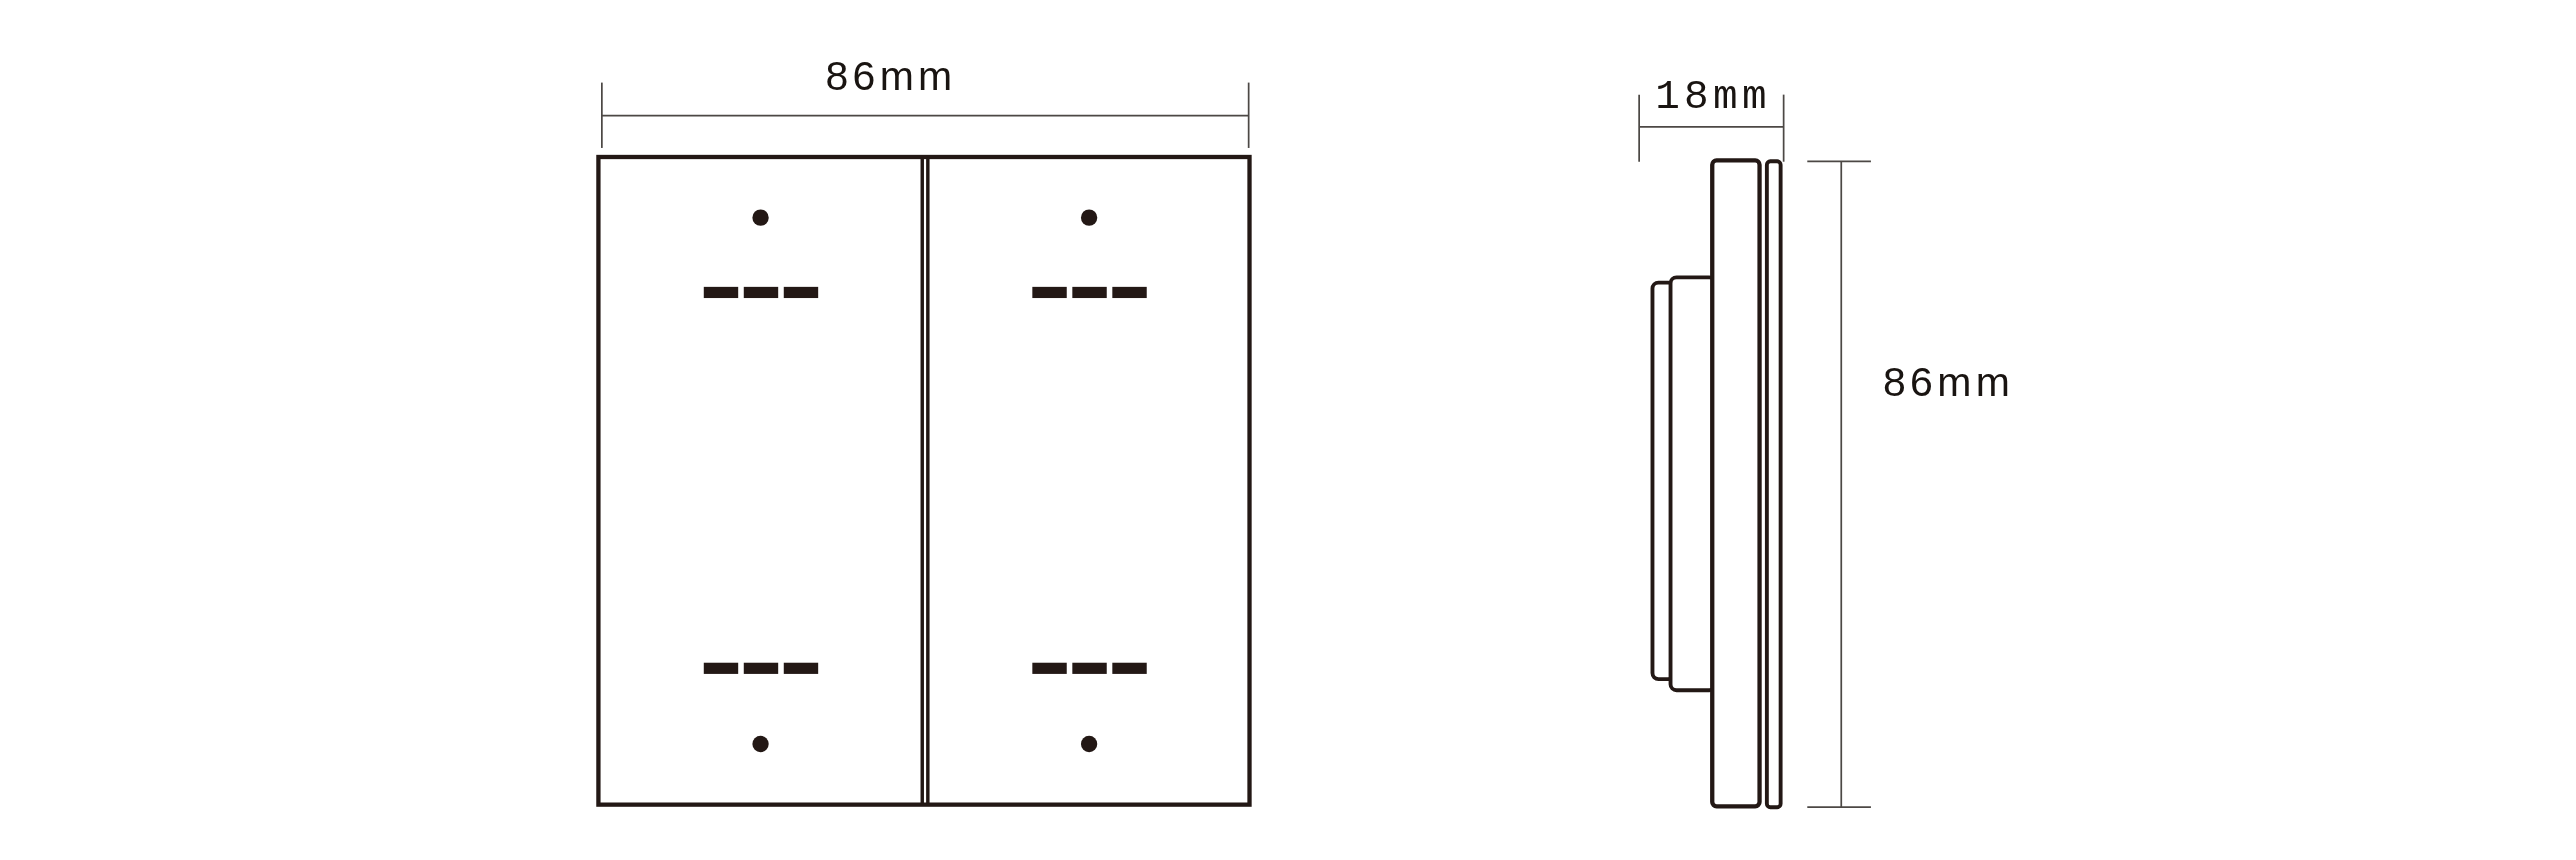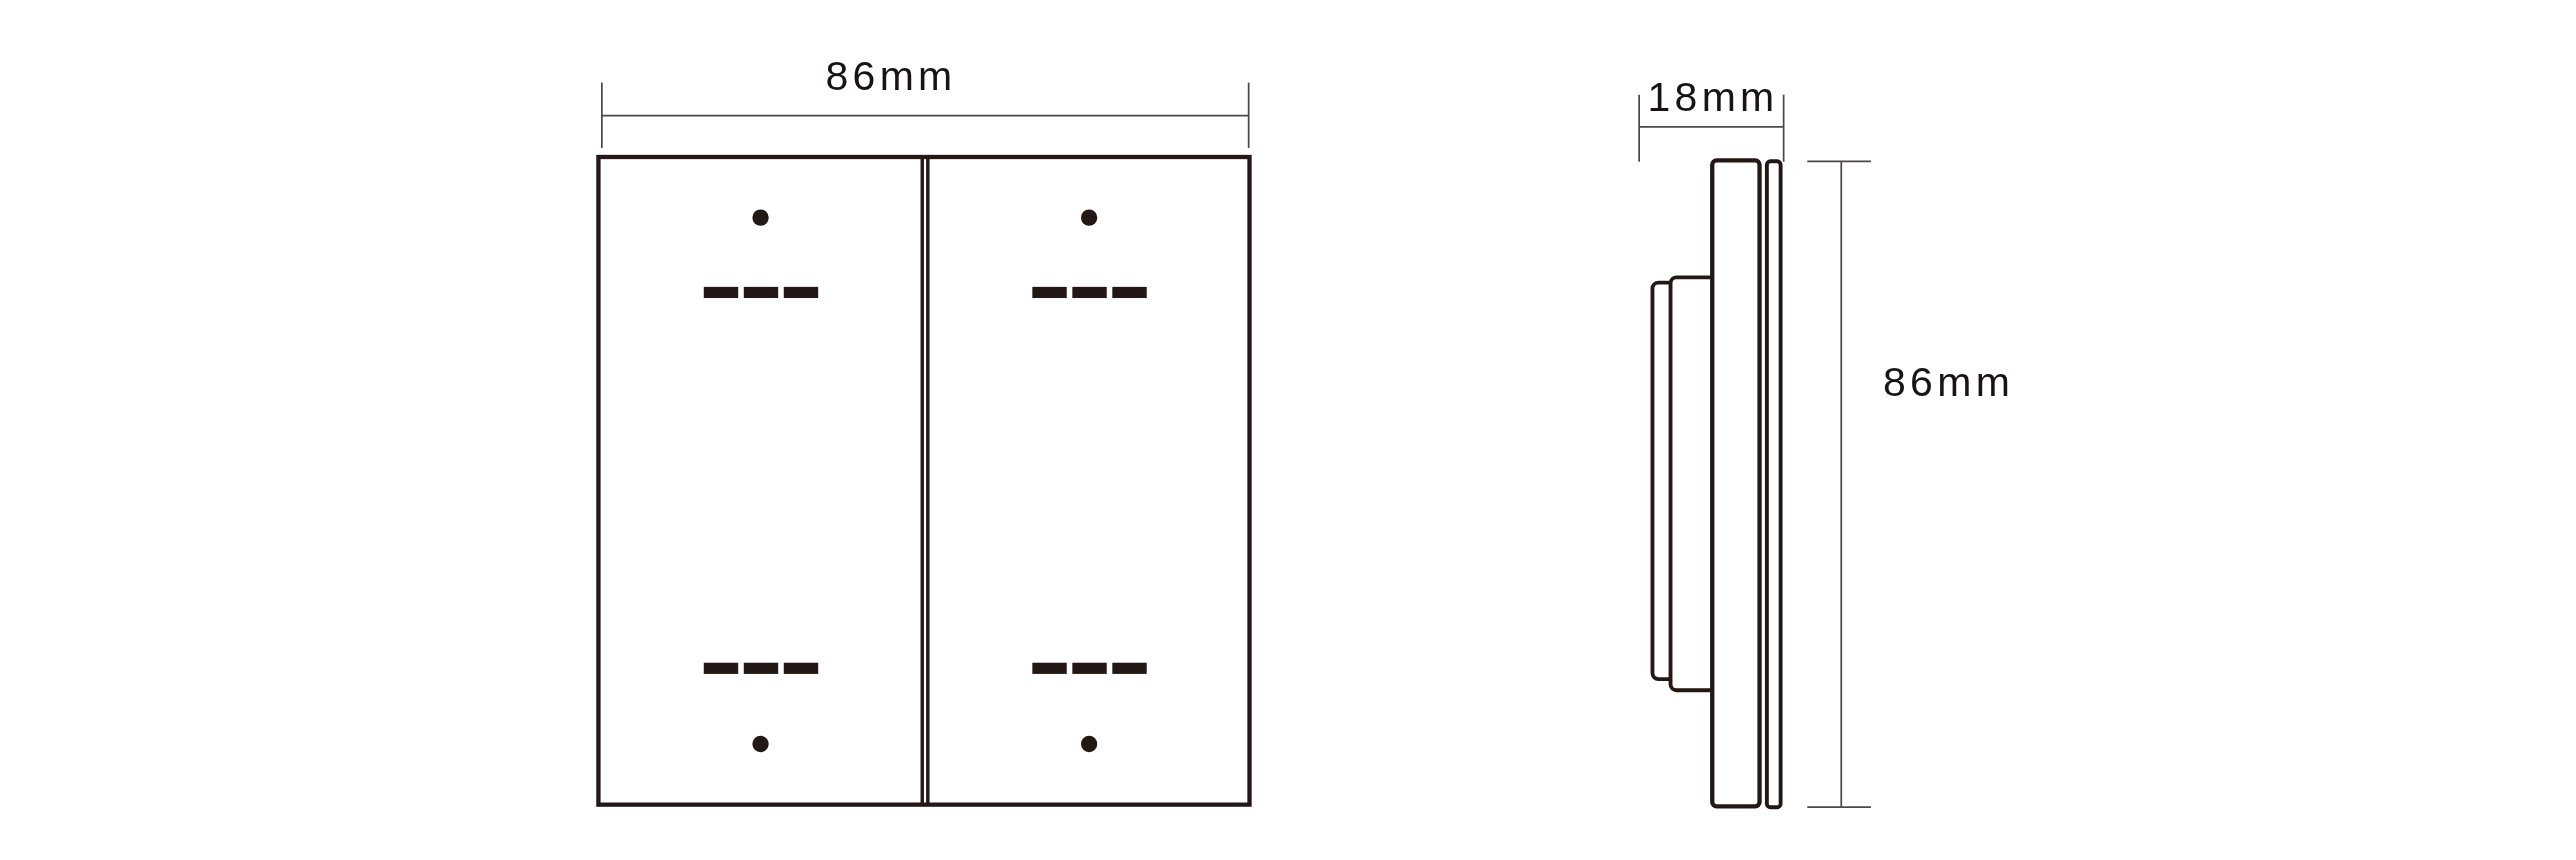--- a/index.html
+++ b/index.html
@@ -122,18 +122,18 @@
 
     <g>
       <line class="dimline" x1="2078" y1="187.5" x2="2152" y2="187.5"></line>
       <line class="dimline" x1="2117.5" y1="187.5" x2="2117.5" y2="938.5"></line>
       <line class="dimline" x1="2078" y1="938.5" x2="2152" y2="938.5"></line>
     </g>
   </svg>
 
   <div class="dim-label centered" style="left:871px; top:56px;">86mm</div>
 
-  <div class="dim-label centered" style="left:1693px; top:77px;">18mm</div>
+  <div class="dim-label centered" style="left:1693px; top:77px;font-family:Liberation Mono, monospace;">18mm</div>
 
   <div class="dim-label" style="left:1863px; top:362px;">86mm</div>
 
 </div>
 
 
 </body></html>

